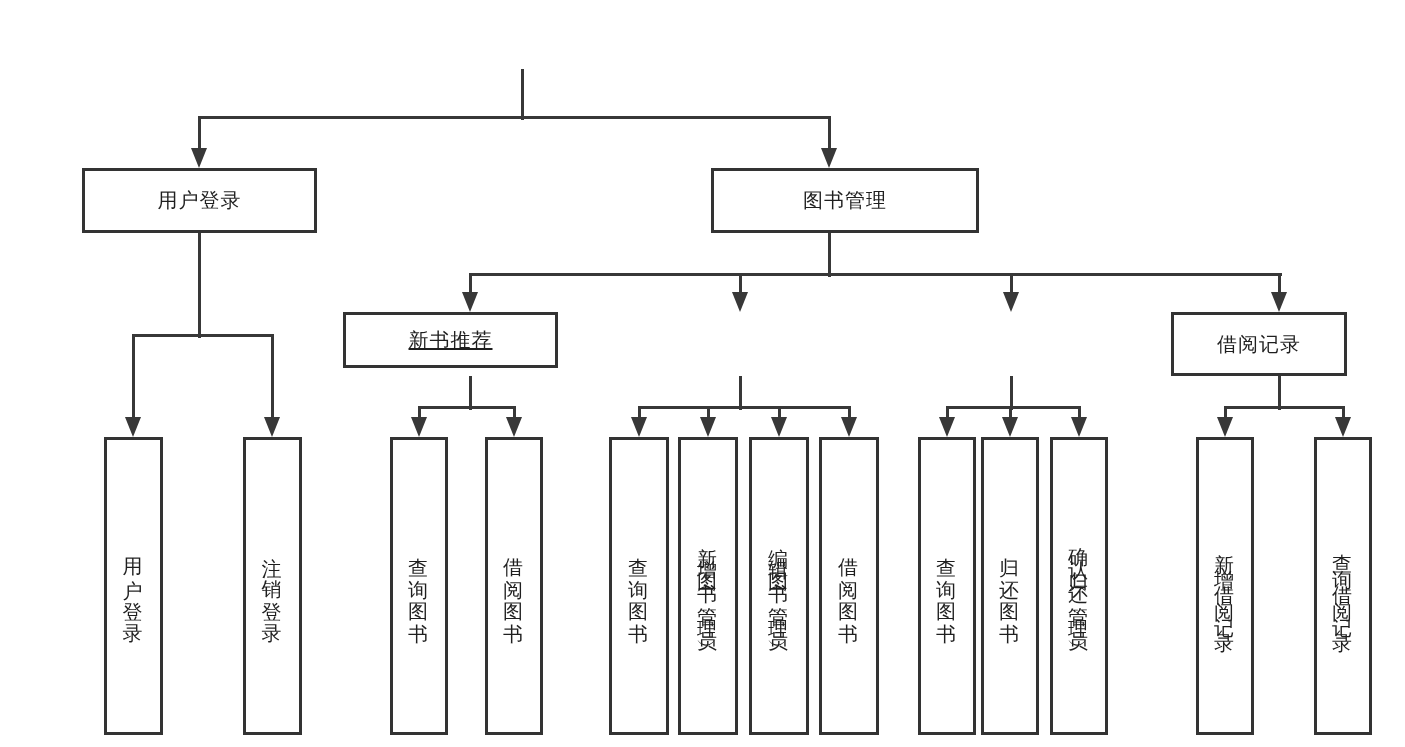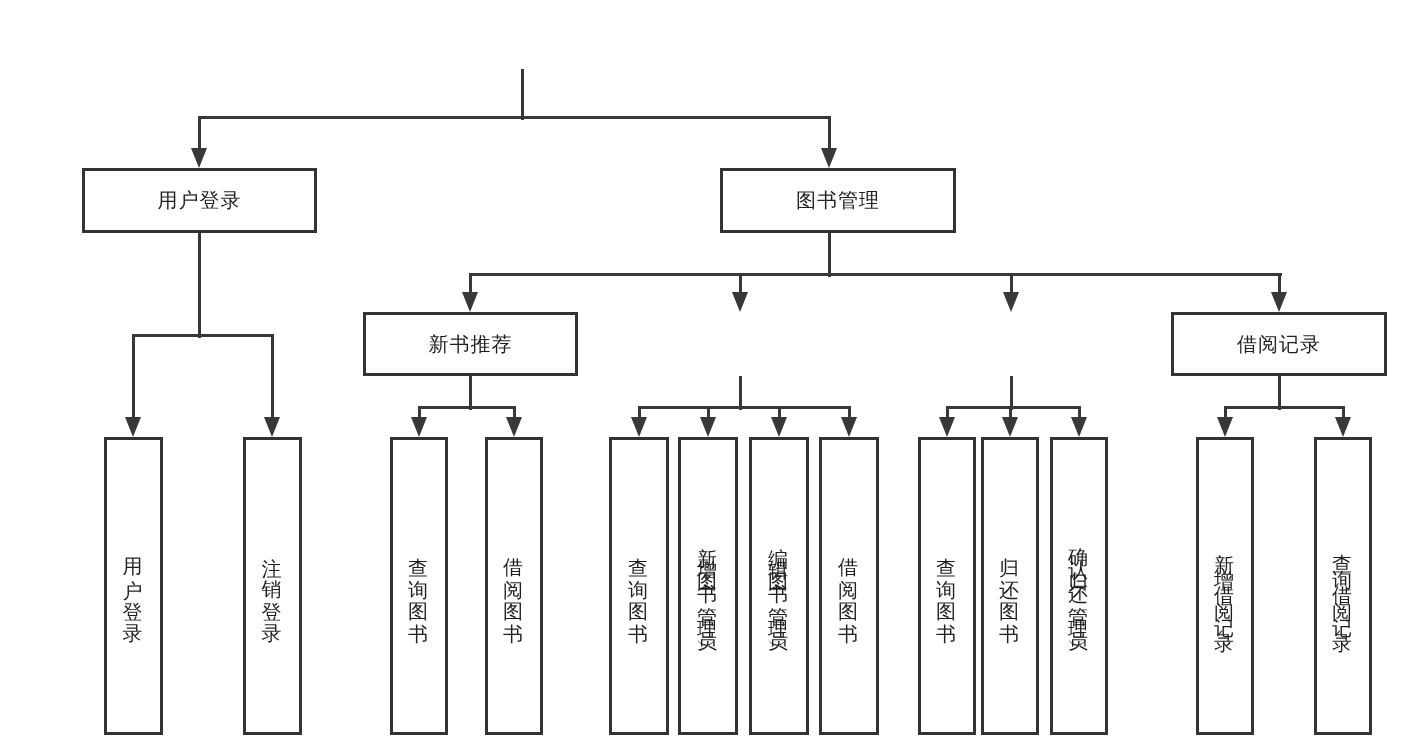--- a/index.html
+++ b/index.html
@@ -40,24 +40,24 @@
     letter-spacing:1px;
   }
 </style>
 </head>
 <body>
 
 <div id="canvas">
 
 
   <div class="box" style="left:82px;top:168px;width:235px;height:65px;">用户登录</div>
-  <div class="box" style="left:711px;top:168px;width:236px;height:65px;margin-left:9px;">图书管理</div>
+  <div class="box" style="left:711px;top:168px;width:268px;height:65px;">图书管理</div>
 
-  <div class="box" style="left:363px;top:312px;width:215px;height:64px;">新书推荐</div>
-  <div class="box" style="left:1171px;top:312px;width:216px;height:64px;">借阅记录</div>
+  <div class="box" style="left:343px;top:312px;width:215px;height:56px;text-decoration:underline;">新书推荐</div>
+  <div class="box" style="left:1171px;top:312px;width:176px;height:64px;">借阅记录</div>
 
   <div class="box" style="left:104px;top:437px;width:59px;height:298px;">
     <span class="vtext sp4">用户登录</span>
   </div>
   <div class="box" style="left:243px;top:437px;width:59px;height:298px;">
     <span class="vtext sp4">注销登录</span>
   </div>
 
   <div class="box" style="left:390px;top:437px;width:58px;height:298px;">
     <span class="vtext sp4">查询图书</span>

